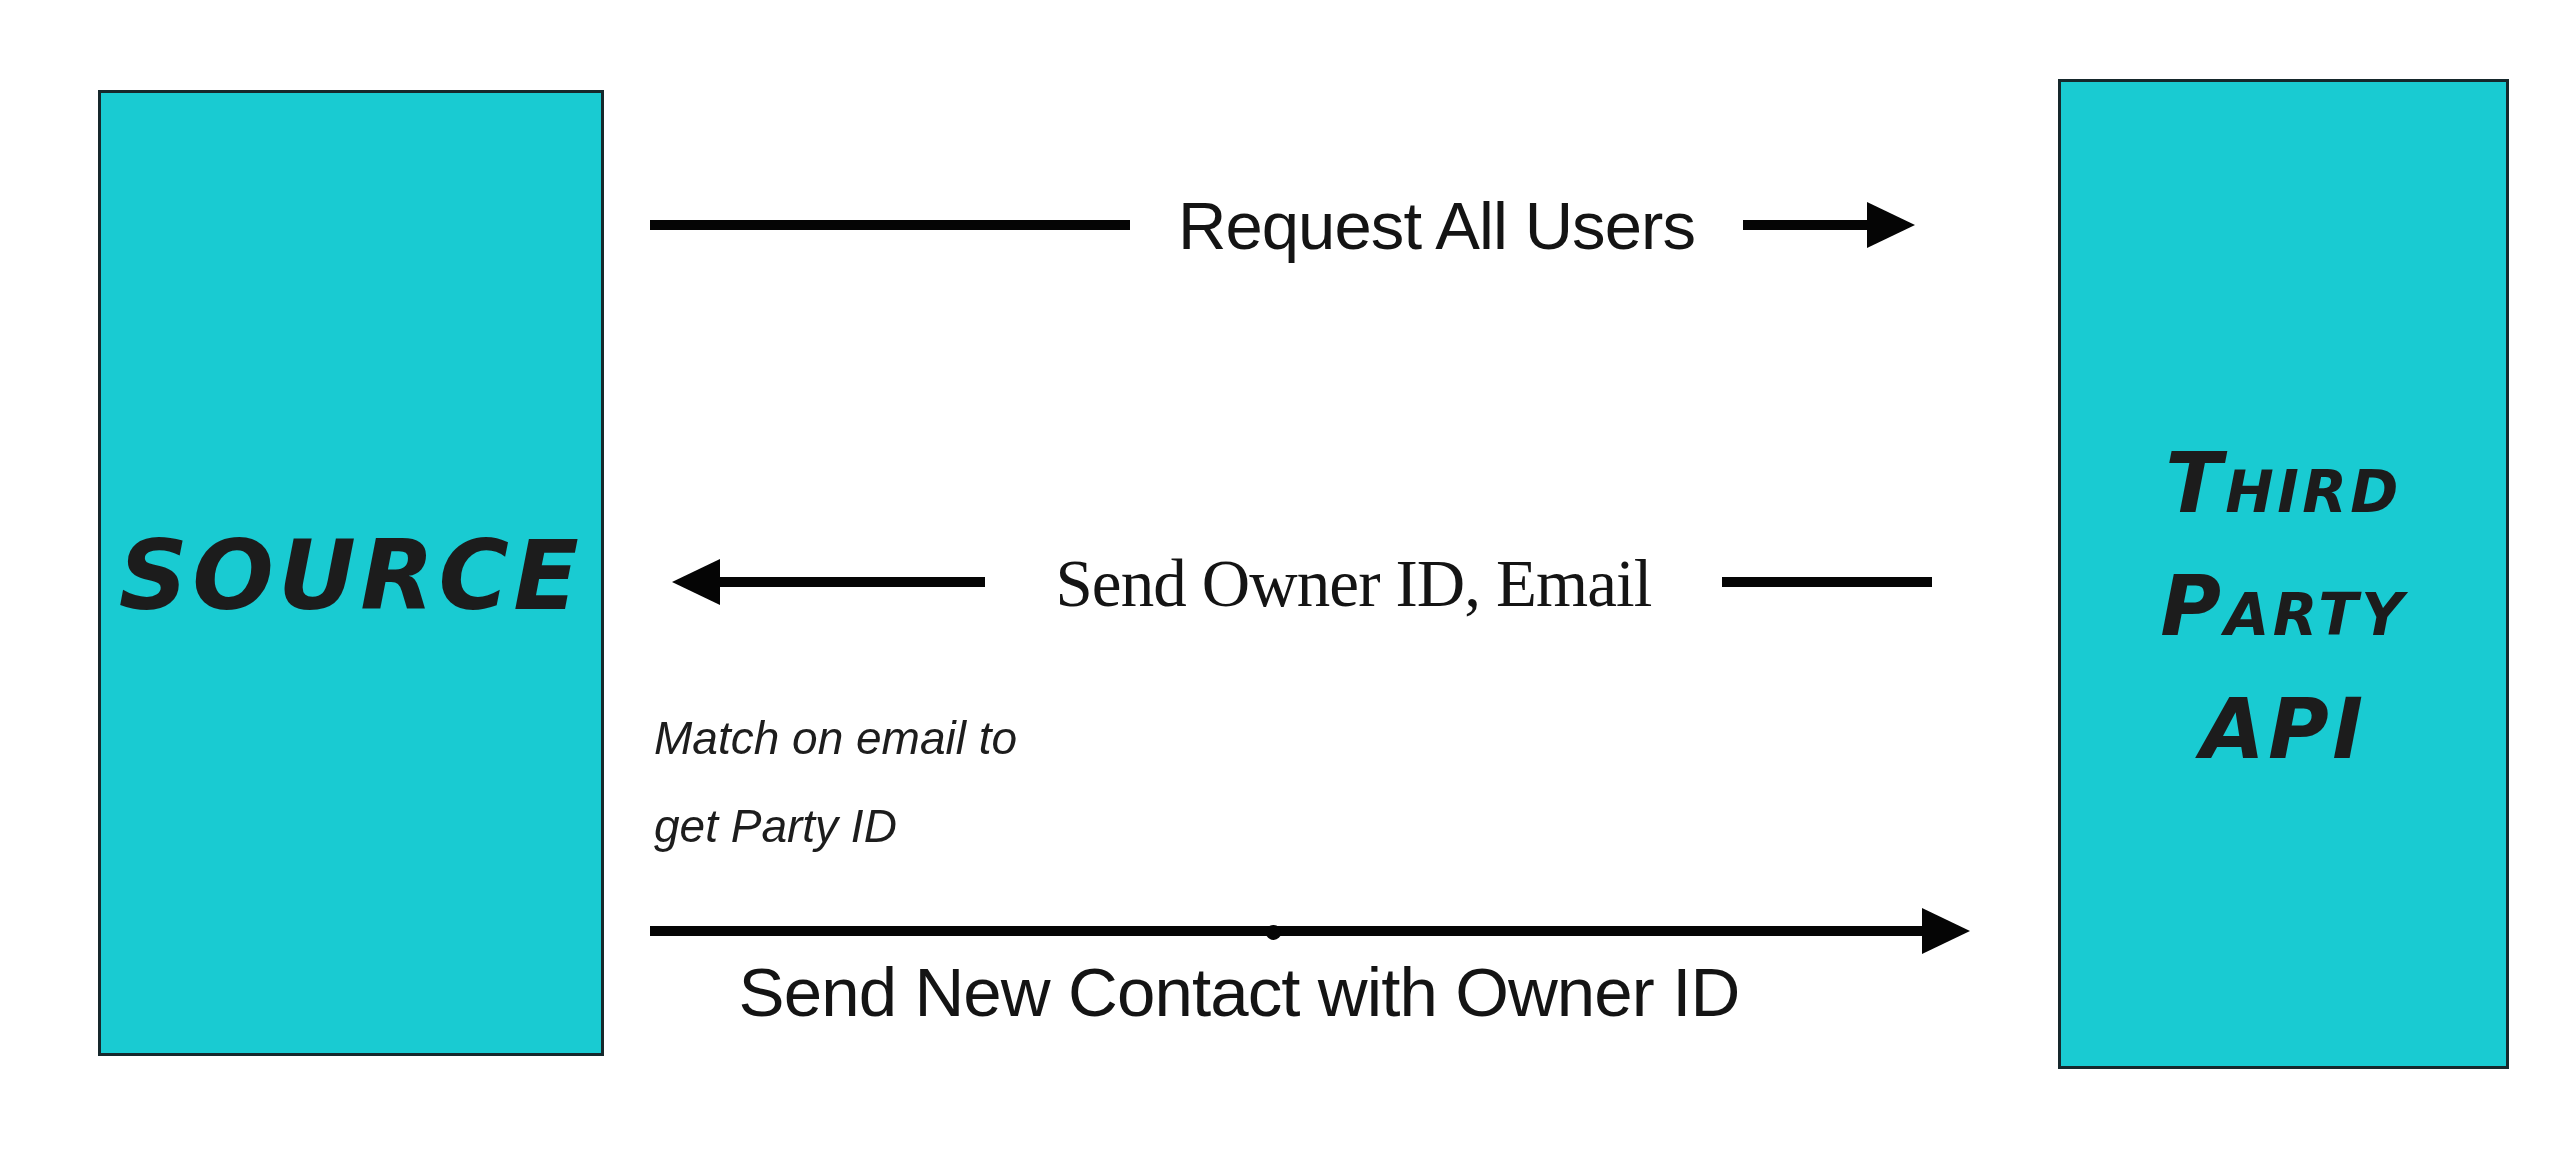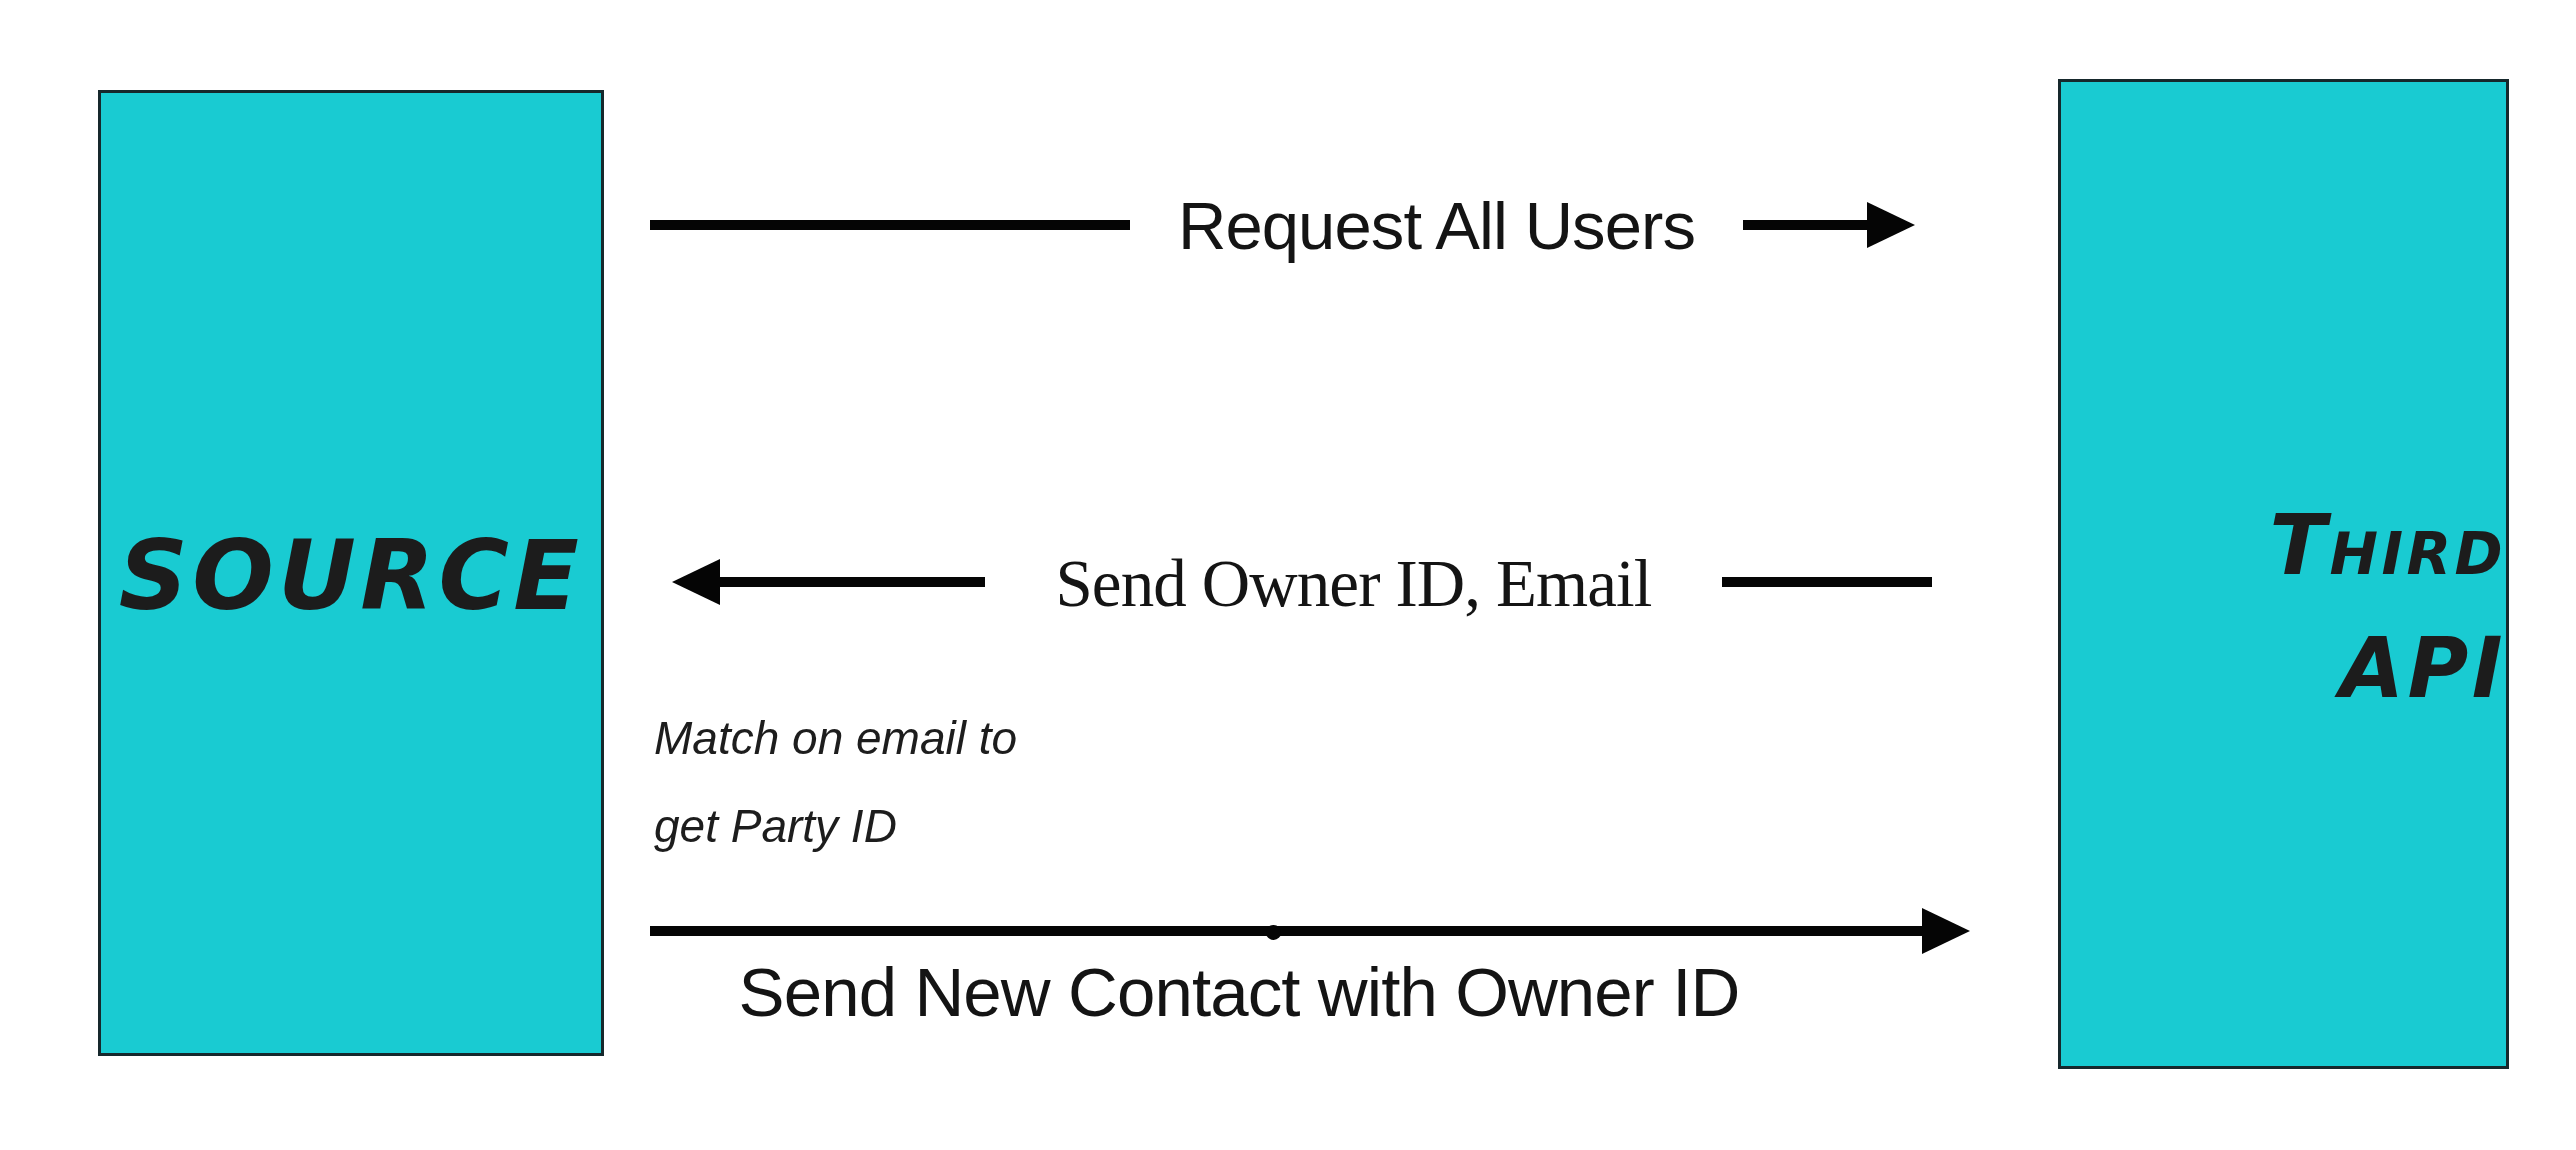--- a/index.html
+++ b/index.html
@@ -15,21 +15,21 @@
     position:absolute;
     background:#19CBD2;
     border:3.4px solid #16282C;
     box-sizing:border-box;
     display:flex;
     align-items:center;
     justify-content:center;
     text-align:center;
   }
   .node-source{left:98px;top:90px;width:506px;height:966px;padding-top:5px;}
-  .node-api{left:2058px;top:79px;width:451px;height:990px;flex-direction:column;padding-top:65px;align-items:flex-end;}
+  .node-api{left:2058px;top:79px;width:451px;height:990px;flex-direction:column;padding-top:65px;}
   .marker-text{
     font-family:"DejaVu Sans",sans-serif;
     font-weight:bold;
     font-style:italic;
     color:#1c1c1c;
   }
   .node-source .marker-text{font-size:96px;letter-spacing:4.3px;}
   .node-api .marker-text{font-size:83px;line-height:123px;font-variant:small-caps;letter-spacing:3.4px;}
   
   .h-line{position:absolute;height:10.3px;background:#050505;}
@@ -88,20 +88,21 @@
 <body>
 
 <div class="canvas">
 
   <div class="node node-source">
     <span class="marker-text">SOURCE</span>
   </div>
 
   <div class="node node-api">
     <span class="marker-text">Third</span>
+    <span class="marker-text">Party</span>
     <span class="marker-text">API</span>
   </div>
 
   <div class="h-line m1-line-a"></div>
   <span class="msg-label m1-label">Request All Users</span>
   <div class="h-line m1-line-b"></div>
   <div class="head-right m1-head"></div>
 
   <div class="head-left m2-head"></div>
   <div class="h-line m2-line-a"></div>

